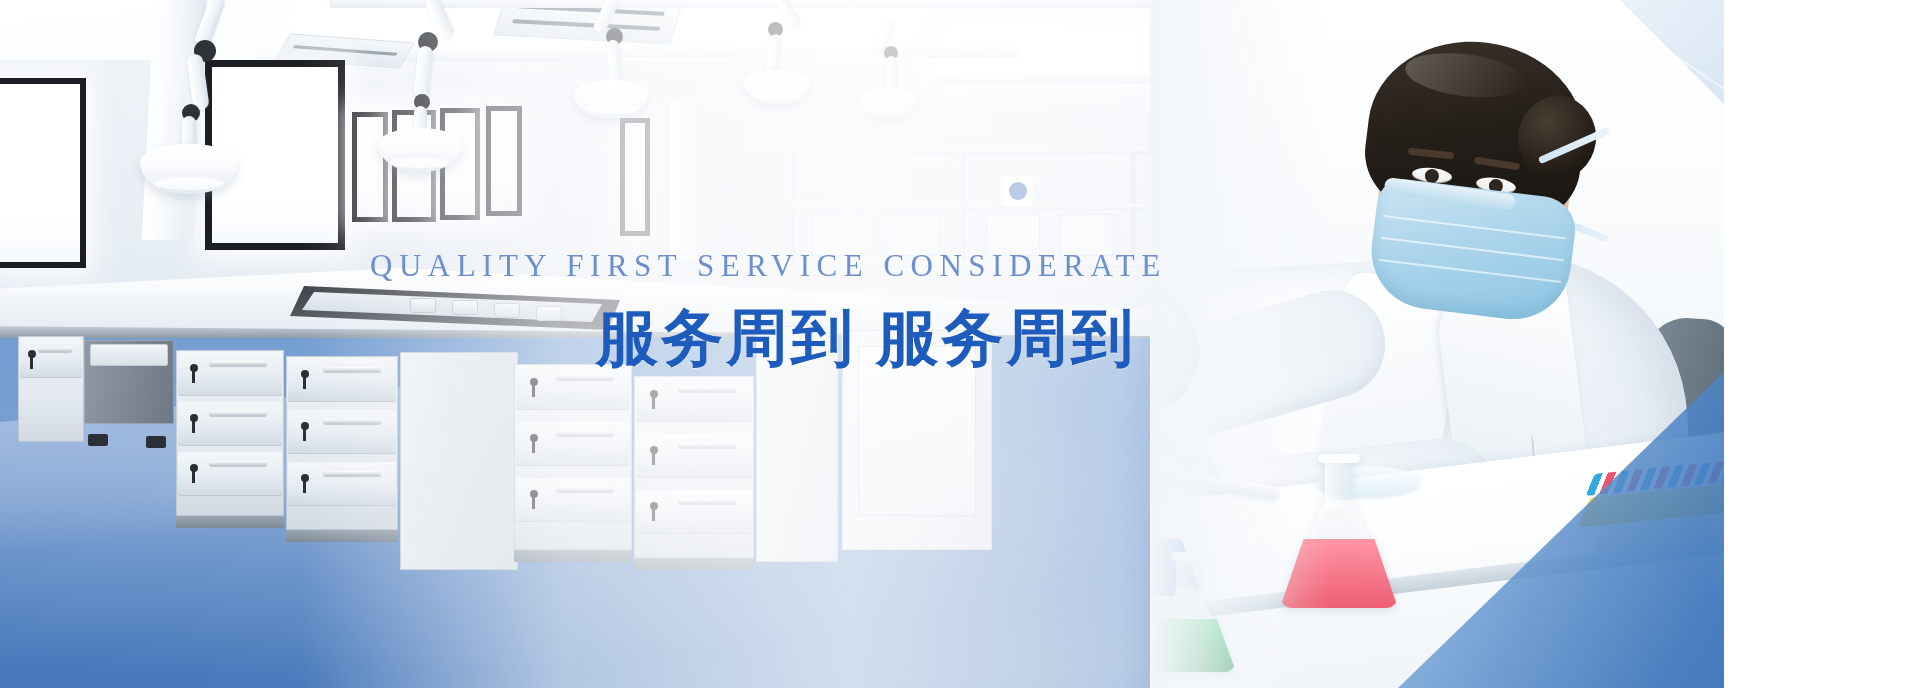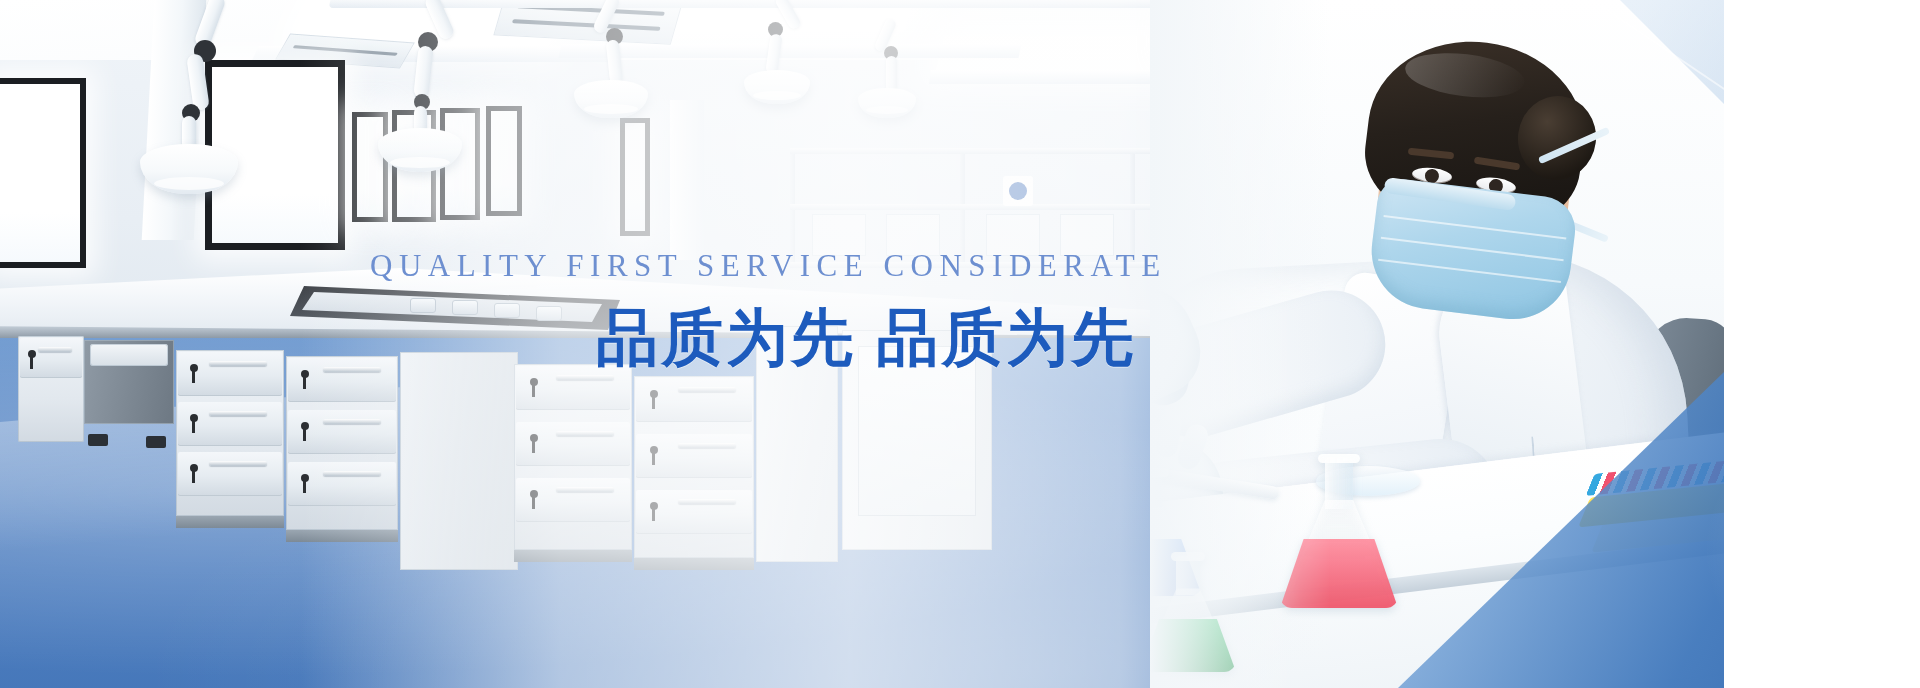--- a/index.html
+++ b/index.html
@@ -899,17 +899,17 @@
   <div class="blue-wedge"></div>
   <div class="blue-wedge2"></div>
   <div class="wedge-line"></div>
   <div class="wedge-glow"></div>
 
   <div class="scrim"></div>
 
   <div class="textblock">
     <div class="eyebrow">QUALITY FIRST SERVICE CONSIDERATE</div>
 
-    <div class="headline">品质为先 品质为先</div>
+    <div class="headline">服务周到 服务周到</div>
 
   </div>
 
 </div>
 
 </body></html>

